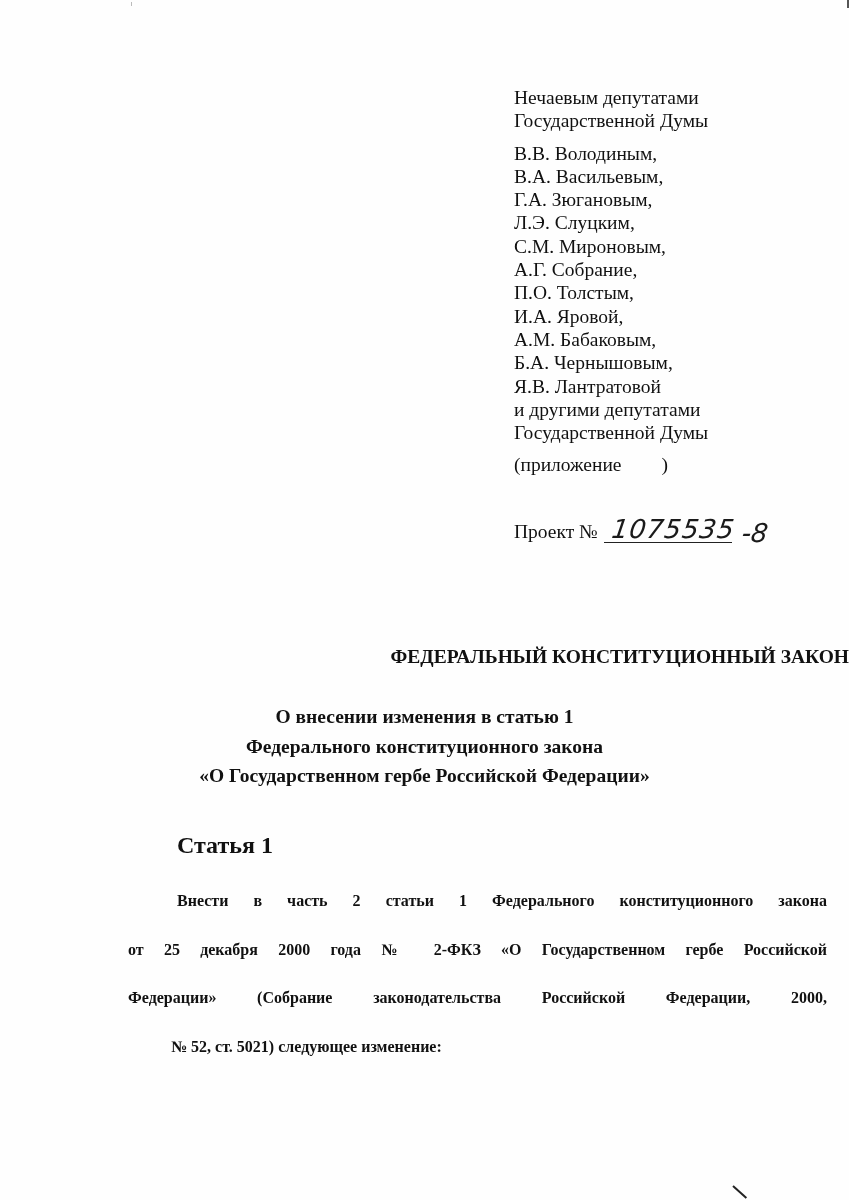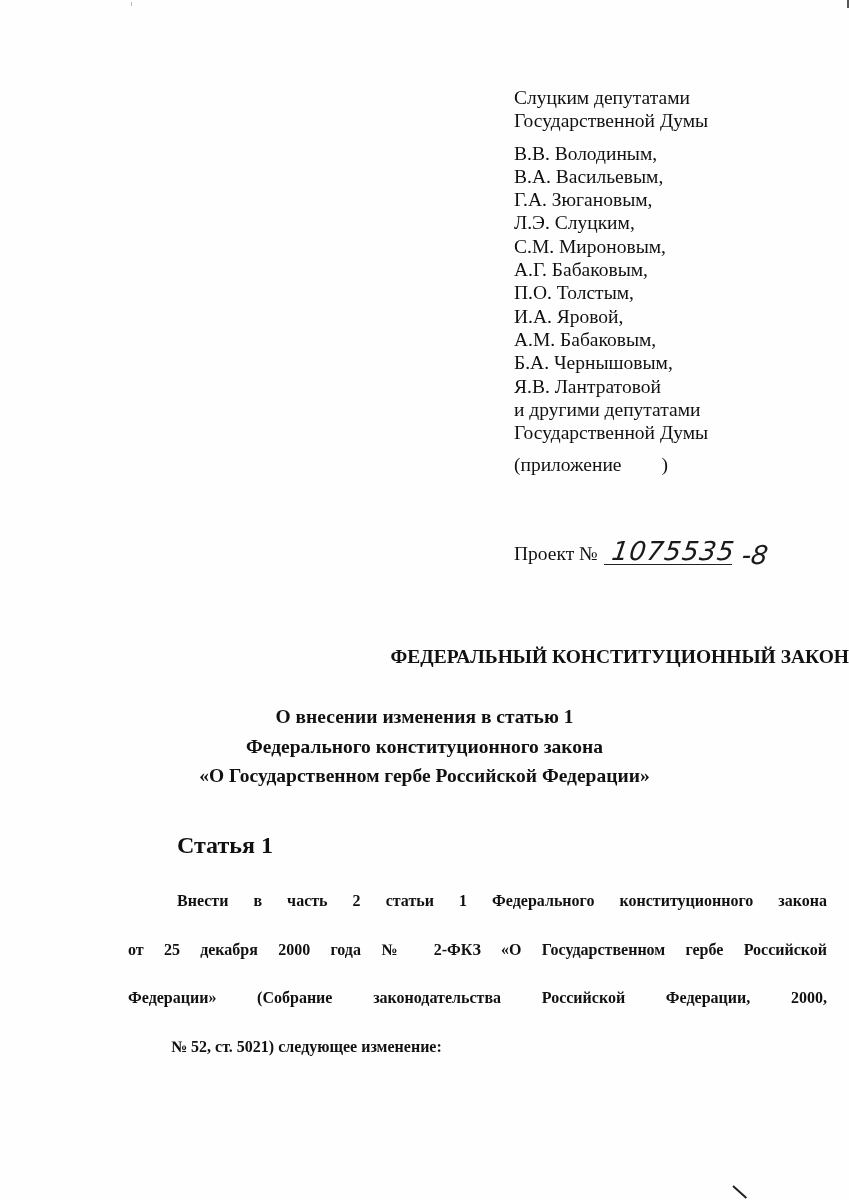--- a/index.html
+++ b/index.html
@@ -35,21 +35,21 @@
     .appendix {
       display: block;
     }
     .appendix .paren-close {
       display: inline-block;
       margin-left: 40px;
     }
     .project-line {
       position: absolute;
       left: 514px;
-      top: 538px;
+      top: 516px;
       font-size: 19.5px;
       white-space: nowrap;
       display: flex;
       align-items: flex-end;
     }
     .project-number-field {
       position: relative;
       display: inline-block;
       width: 128px;
       margin-left: 6px;
@@ -161,30 +161,30 @@
   </style>
 </head>
 <body>
 
 <div class="page">
 
   <div class="scan-mark-top"></div>
   <div class="scan-mark-right"></div>
 
   <div class="intro-block">
-    <span class="line">Слуцким депутатами</span>
+    <span class="line">Нечаевым депутатами</span>
     <span class="line">Государственной Думы</span>
     <div class="gap-a"></div>
     <div>
       <span class="line">В.В. Володиным,</span>
       <span class="line">В.А. Васильевым,</span>
       <span class="line">Г.А. Зюгановым,</span>
       <span class="line">Л.Э. Слуцким,</span>
       <span class="line">С.М. Мироновым,</span>
-      <span class="line">А.Г. Бабаковым,</span>
+      <span class="line">А.Г. Собрание,</span>
       <span class="line">П.О. Толстым,</span>
       <span class="line">И.А. Яровой,</span>
       <span class="line">А.М. Бабаковым,</span>
       <span class="line">Б.А. Чернышовым,</span>
       <span class="line">Я.В. Лантратовой</span>
       <span class="line">и другими депутатами</span>
       <span class="line">Государственной Думы</span>
     </div>
     <div class="gap-b"></div>
     <span class="appendix">

